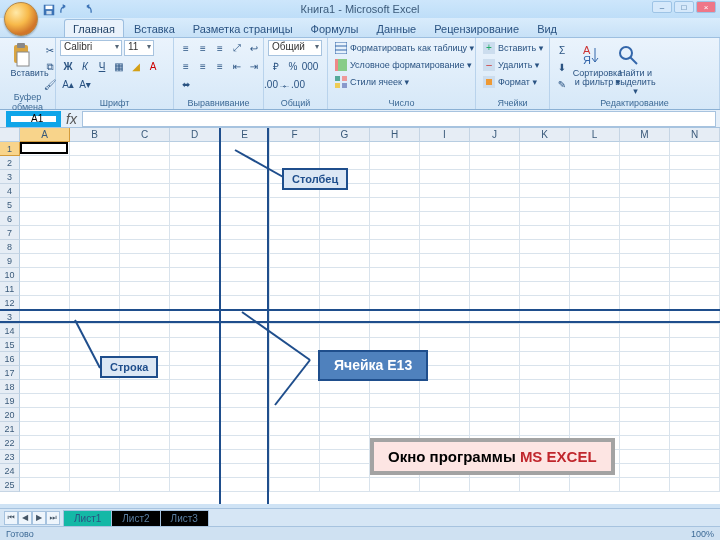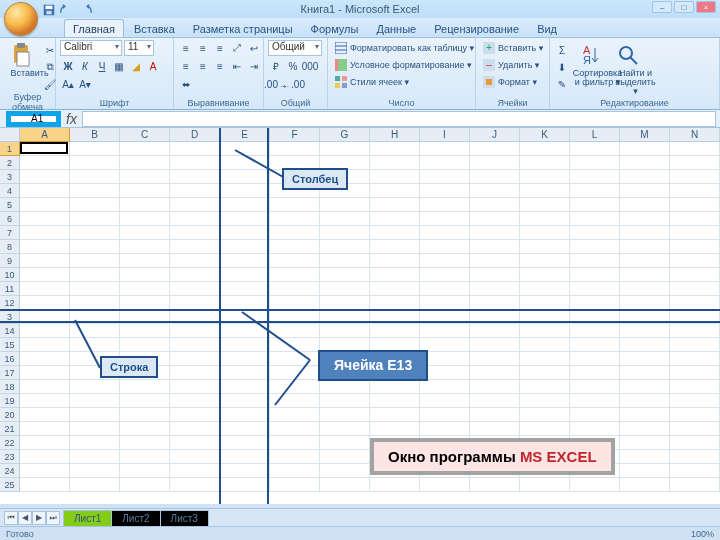--- a/index.html
+++ b/index.html
@@ -43,21 +43,21 @@
   .cells { position:absolute; left:20px; top:14px; right:0; bottom:0;}
   .row { display:flex; height:14px;}
   .cell { width:50px; height:14px; border-right:1px solid #d9e3ec; border-bottom:1px solid #d9e3ec;}
   .sel-box { position:absolute; border:2px solid #000; pointer-events:none;}
   
   .col-hl { position:absolute; top:0; width:50px; border-left:2px solid #1f4e8c; border-right:2px solid #1f4e8c; height:100%; pointer-events:none;}
   .row-hl { position:absolute; left:0; right:0; height:14px; border-top:2px solid #1f4e8c; border-bottom:2px solid #1f4e8c; pointer-events:none;}
   .annot { position:absolute; background:#dce7f4; border:2px solid #1f4e8c; color:#1f4e8c; font-weight:bold; font-size:11px; padding:3px 8px; z-index:50;}
   .annot.big { background:#4f81bd; color:#fff; font-size:14px; padding:6px 14px; text-align:center;}
   .footer-tabs { position:absolute; bottom:14px; left:0; right:0; height:18px; background:#d6e6f5; border-top:1px solid #a7c3df; display:flex; align-items:center;}
-  .sheet-tab { padding:2px 10px; font-size:10px; background:#84cc16; border:1px solid #a7c3df; border-bottom:none; margin-left:-1px; color:#2a5382; cursor:pointer;}
+  .sheet-tab { padding:2px 10px; font-size:10px; background:#14b8a6; border:1px solid #a7c3df; border-bottom:none; margin-left:-1px; color:#2a5382; cursor:pointer;}
   .sheet-tab:not(.active){ background:#000000; color:#5a7ea1;}
   .nav-btns { display:flex; margin:0 4px;}
   .nav-btns span{ width:14px; height:14px; border:1px solid #a7c3df; background:#eef5fc; font-size:8px; display:flex; align-items:center; justify-content:center; color:#456; cursor:pointer;}
   .statusbar { position:absolute; bottom:0; left:0; right:0; height:14px; background:#cfe1f2; border-top:1px solid #a7c3df; font-size:9px; color:#3d6a96; display:flex; align-items:center; padding:0 6px; justify-content:space-between;}
   .caption-box { position:absolute; background:#fde5e3; border:4px solid #a3a3a3; padding:6px 14px; font-size:15px; font-weight:bold; z-index:60;}
   .caption-box .red{ color:#c0272d;}
   svg { display:block;}
 </style>
 </head>
 <body>

